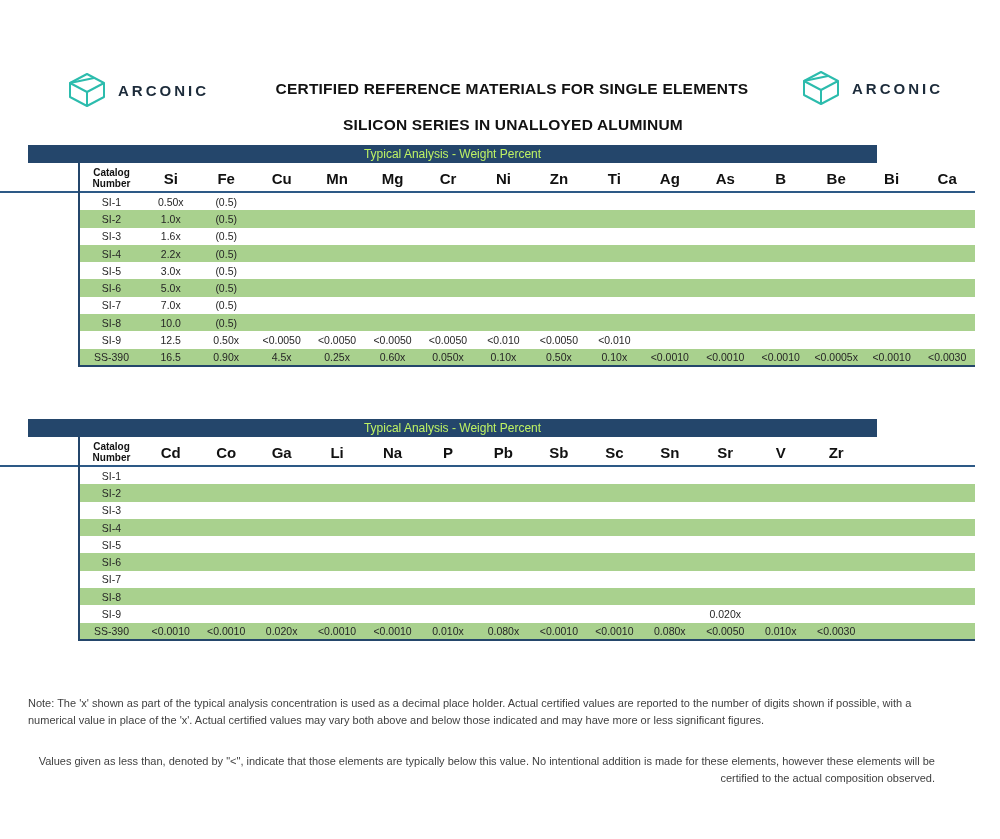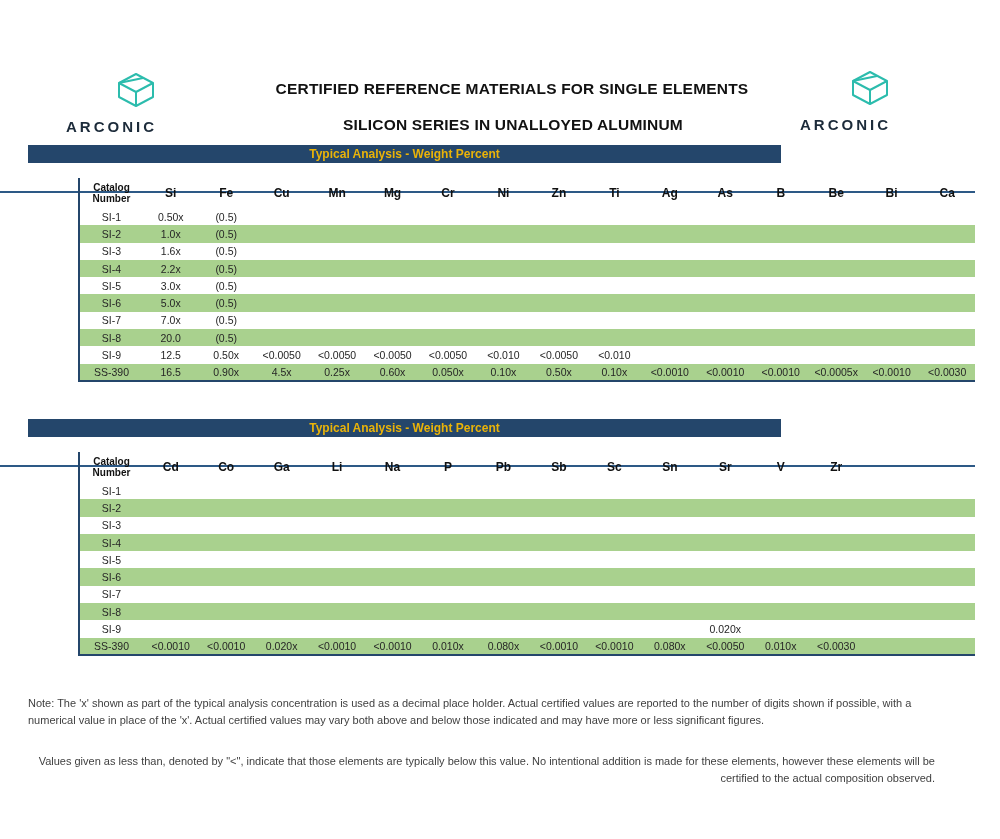--- a/index.html
+++ b/index.html
@@ -8,40 +8,40 @@
     --green:#a9d18e;
     --teal:#2cbcad;
     --ink:#262626;
     --note:#3f3f3f;
   }
   *{margin:0;padding:0;box-sizing:border-box;}
   body{background:#e8e8e8;font-family:"Liberation Sans", sans-serif;}
   .page{position:relative;width:1000px;height:839px;background:#ffffff;margin:0 auto;overflow:hidden;}
 
   
-  .logo{position:absolute;display:flex;align-items:flex-end;gap:10px;flex-direction:column;}
+  .logo{position:absolute;display:flex;align-items:center;gap:10px;}
   .logo-left{left:66px;top:72px;}
   .logo-right{left:800px;top:70px;}
   .logo svg{display:block;}
   .logo .brand{font-size:15px;font-weight:bold;letter-spacing:3px;color:#1c2b3a;}
   .title1{position:absolute;left:12px;top:80px;width:1000px;text-align:center;
           font-size:15.5px;font-weight:bold;color:#111;letter-spacing:0.2px;}
   .title2{position:absolute;left:0;top:116px;width:1000px;text-align:center;
           font-size:15.5px;font-weight:bold;color:#111;letter-spacing:0.2px;margin-left:13px;}
 
   
   .table-block{position:absolute;left:0;width:1000px;height:225px;}
   .tb1{top:145px;}
   .tb2{top:419px;}
-  .bar{position:absolute;left:28px;top:0;width:753px;height:18px;background:var(--navy);
-       color:#eab308;font-size:12px;font-weight:bold;text-align:center;line-height:18px;}
+  .bar{position:absolute;left:28px;top:0;width:849px;height:18px;background:var(--navy);
+       color:#bef264;font-size:12px;font-weight:normal;text-align:center;line-height:18px;}
   .under-line{position:absolute;left:0;top:46px;width:975px;height:2px;background:var(--line);}
-  table.data{position:absolute;left:78px;top:33px;width:897px;border-collapse:collapse;
+  table.data{position:absolute;left:78px;top:18px;width:897px;border-collapse:collapse;
              table-layout:fixed;border-left:2px solid var(--navy);border-bottom:2px solid var(--navy);}
-  table.data th{height:30px;vertical-align:middle;text-align:center;font-size:12px;
+  table.data th{height:30px;vertical-align:middle;text-align:center;font-size:15px;
                 font-weight:bold;color:#111;padding:0;}
   table.data th.catalog-hdr{width:64px;font-size:10px;line-height:1.15;white-space:pre-line;}
   table.data td{height:17.3px;text-align:center;vertical-align:middle;font-size:10.5px;
                 color:var(--ink);padding:0;white-space:nowrap;overflow:hidden;}
   table.data tr.stripe td{background:var(--green);}
 
   
   .note{position:absolute;left:28px;width:907px;font-size:11px;color:var(--note);line-height:1.5;}
   .note1{top:695px;}
   .note2{top:753px;text-align:right;}
@@ -231,21 +231,21 @@
             <td></td>
             <td></td>
             <td></td>
             <td></td>
             <td></td>
             <td></td>
             <td></td>
           </tr>
           <tr class="stripe">
             <td>SI-8</td>
-            <td>20.0</td>
+            <td>10.0</td>
             <td>(0.5)</td>
             <td></td>
             <td></td>
             <td></td>
             <td></td>
             <td></td>
             <td></td>
             <td></td>
             <td></td>
             <td></td>

